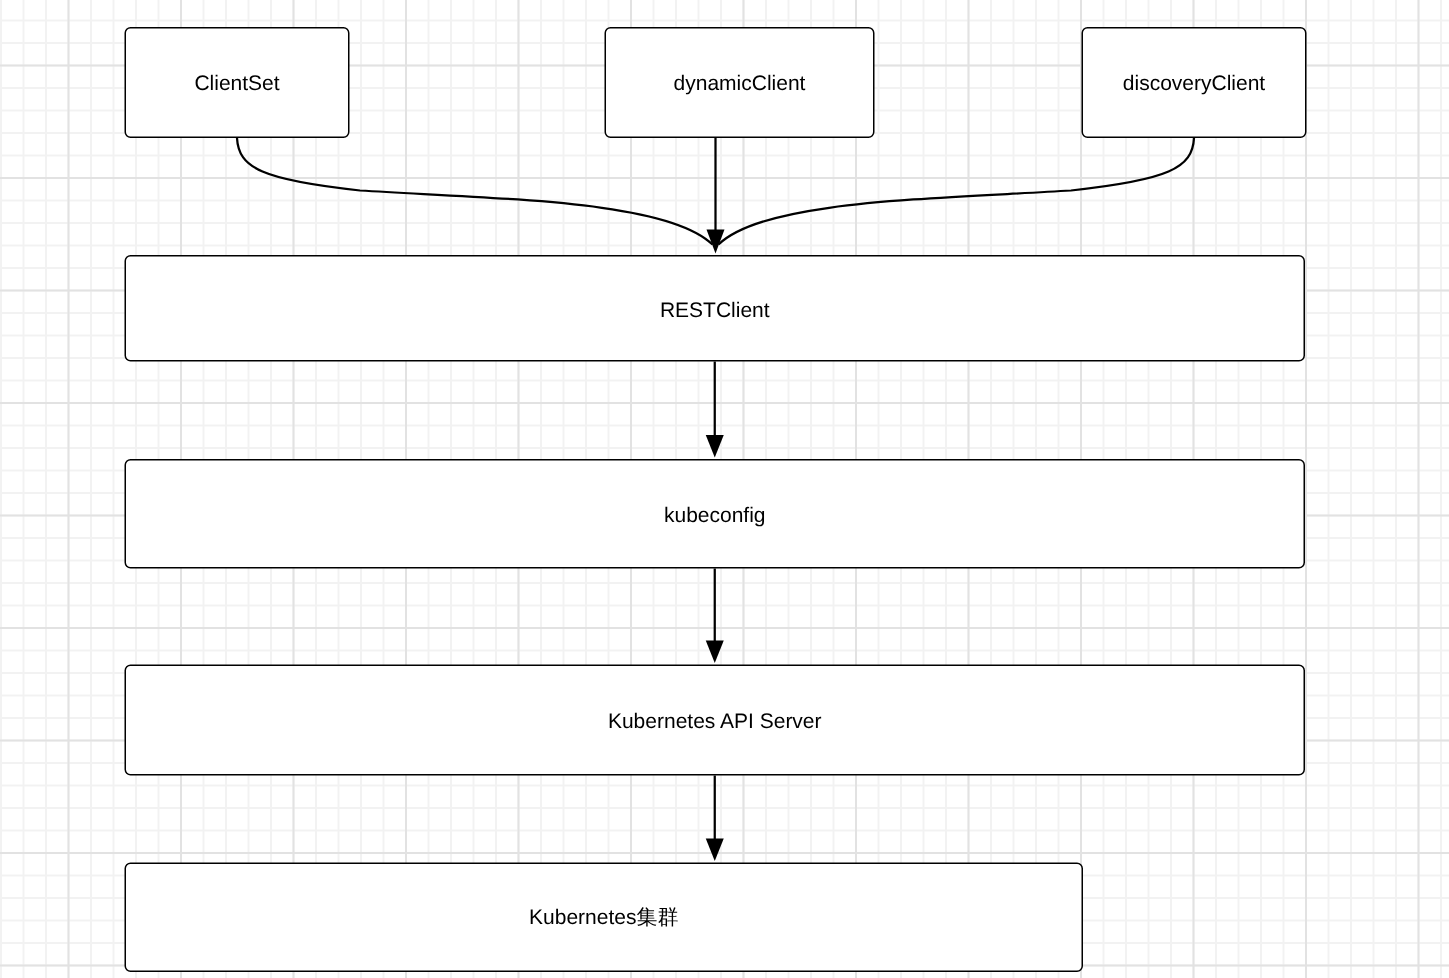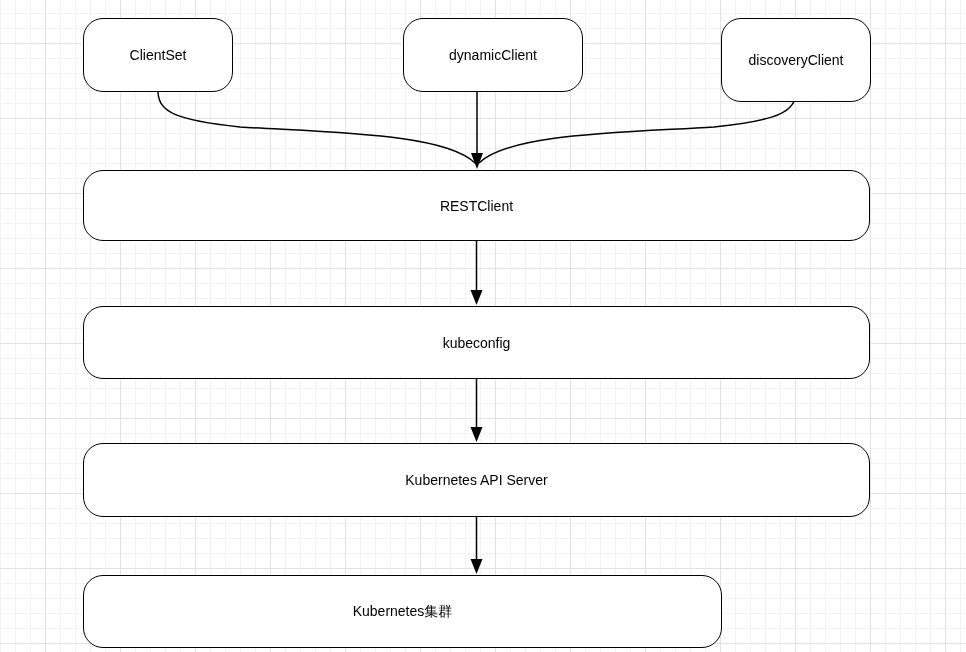--- a/index.html
+++ b/index.html
@@ -40,31 +40,31 @@
   }
   .arrowhead {
     fill: var(--edge-color, #000000);
     stroke: none;
   }
   .node {
     position: absolute;
     box-sizing: border-box;
     background: var(--node-fill, #ffffff);
     border: 1.5px solid var(--node-border, #000000);
-    border-radius: 20px;
+    border-radius: 4px;
     display: flex;
     align-items: center;
     justify-content: center;
     font-size: 14px;
     color: #000000;
     text-align: center;
   }
   #node-clientset        { left: 83px;  top: 18px;  width: 150px; height: 74px; }
   #node-dynamic-client   { left: 403px; top: 18px;  width: 180px; height: 74px; }
-  #node-discovery-client { left: 721px; top: 18px;  width: 150px; height: 84px; }
+  #node-discovery-client { left: 721px; top: 18px;  width: 150px; height: 74px; }
   #node-rest-client      { left: 83px;  top: 170px; width: 787px; height: 71px; }
   #node-kubeconfig       { left: 83px;  top: 306px; width: 787px; height: 73px; }
   #node-api-server       { left: 83px;  top: 443px; width: 787px; height: 74px; }
   #node-cluster          { left: 83px;  top: 575px; width: 639px; height: 73px; }
 </style>
 </head>
 <body>
 
 <div class="canvas">
 

